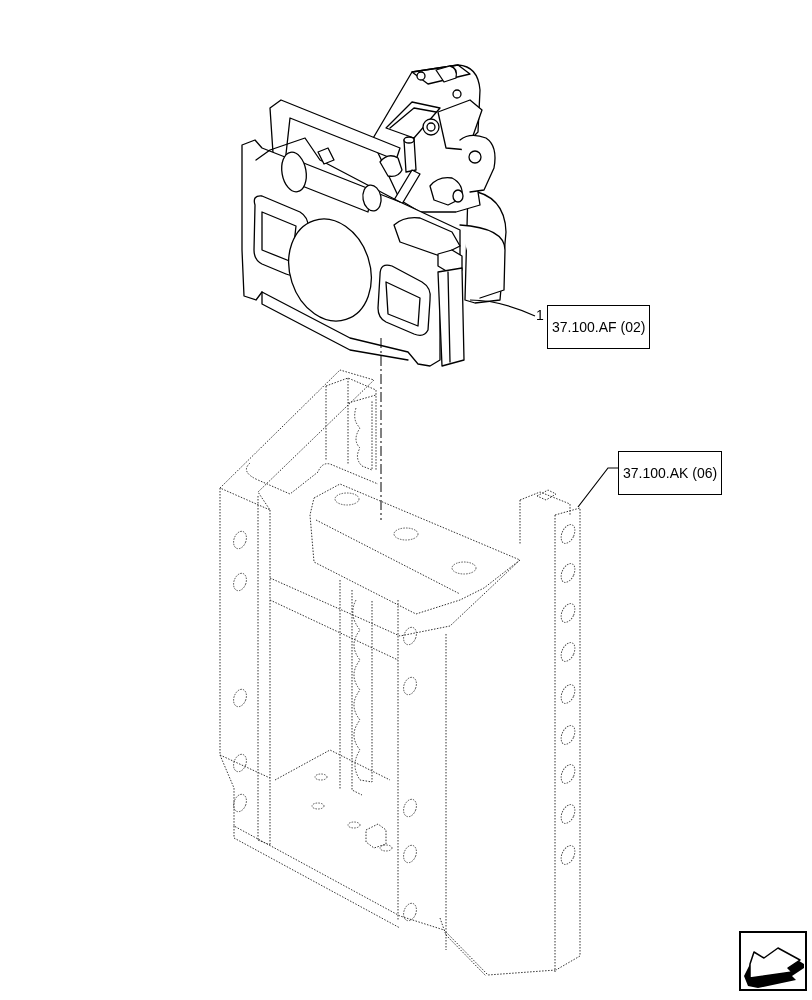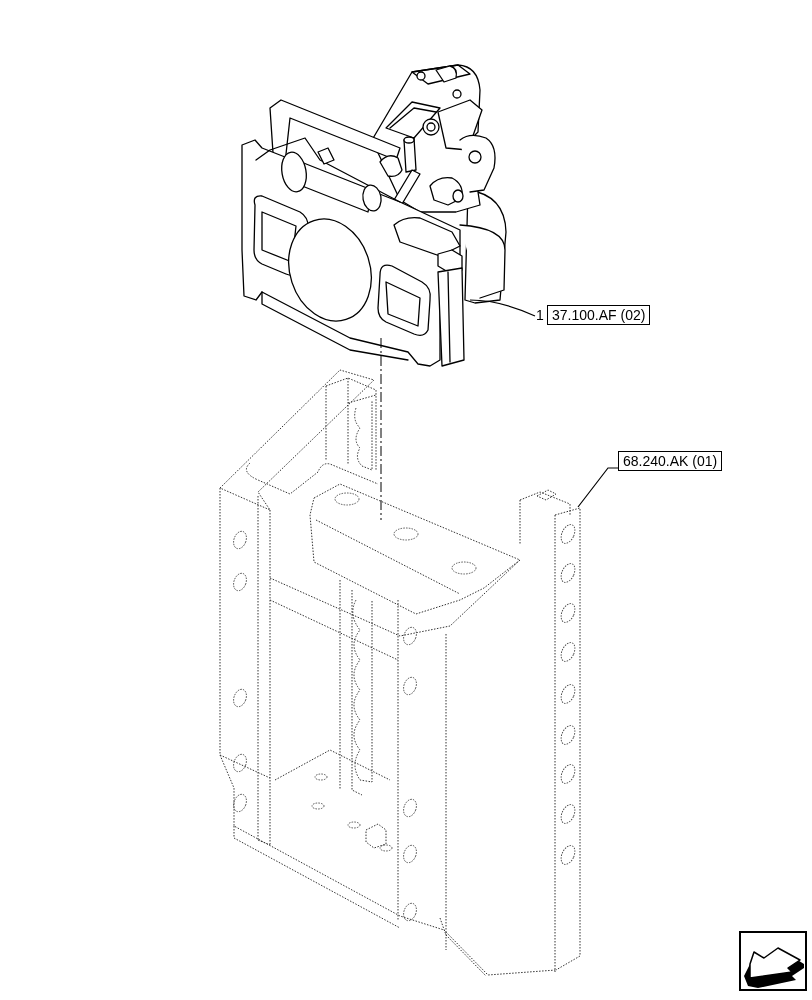--- a/index.html
+++ b/index.html
@@ -1,21 +1,21 @@
 <!DOCTYPE html>
 <html><head>
   <meta charset="utf-8">
   <style>
     html, body { margin: 0; padding: 0; background: #ffffff; }
     body { width: 812px; height: 1000px; position: relative; overflow: hidden; font-family: "Liberation Sans", sans-serif; }
     #drawing { position: absolute; left: 0; top: 0; width: 812px; height: 1000px; }
     .callout {
       position: absolute; border: 1.2px solid #000; background: #fff;
       font-family: "Liberation Sans", sans-serif; font-size: 14px; line-height: 18px;
-      padding: 0 4px; color: #000; white-space: nowrap; cursor: pointer;
+      padding: 12px 4px; color: #000; white-space: nowrap; cursor: pointer;
     }
     .item-no { position: absolute; font-size: 14px; line-height: 18px; color: #000; font-family: "Liberation Sans", sans-serif; }
     #nav-arrow { position: absolute; left: 738px; top: 930px; width: 70px; height: 62px; cursor: pointer; }
   </style>
 </head>
 <body>
 
 <svg id="drawing" viewBox="0 0 812 1000" xmlns="http://www.w3.org/2000/svg">
 
   <g fill="#fff" stroke="#000" stroke-width="1.3" stroke-linejoin="round" stroke-linecap="round">
@@ -160,19 +160,19 @@
     <ellipse cx="354" cy="825" rx="6" ry="3"></ellipse>
     <ellipse cx="386" cy="848" rx="6" ry="3"></ellipse>
   </g>
 
   <path d="M578 507 L608 468 L618 468" fill="none" stroke="#000" stroke-width="1.2"></path>
 </svg>
 
 <span class="item-no" style="left:536px; top:306px;">1</span>
 <div class="callout" style="left:547px; top:305px;">37.100.AF (02)</div>
 
-<div class="callout" style="left:618px; top:451px;">68.240.AK (01)</div>
+<div class="callout" style="left:618px; top:451px;">37.100.AK (06)</div>
 
 <svg id="nav-arrow" viewBox="0 0 70 62" xmlns="http://www.w3.org/2000/svg">
   <rect x="2" y="2" width="66" height="58" fill="#fff" stroke="#000" stroke-width="2"></rect>
   <path d="M6 46 L12 34 L38 40 L48 34 L42 30 L50 24 L66 34 L66 38 L54 46 L58 50 L20 58 L10 56 Z" fill="#000"></path>
   <path d="M12 34 L16 22 L26 28 L40 18 L62 30 L50 38 L54 42 L12 48 Z" fill="#fff" stroke="#000" stroke-width="1.5" stroke-linejoin="round"></path>
 </svg>
 
 </body></html>

